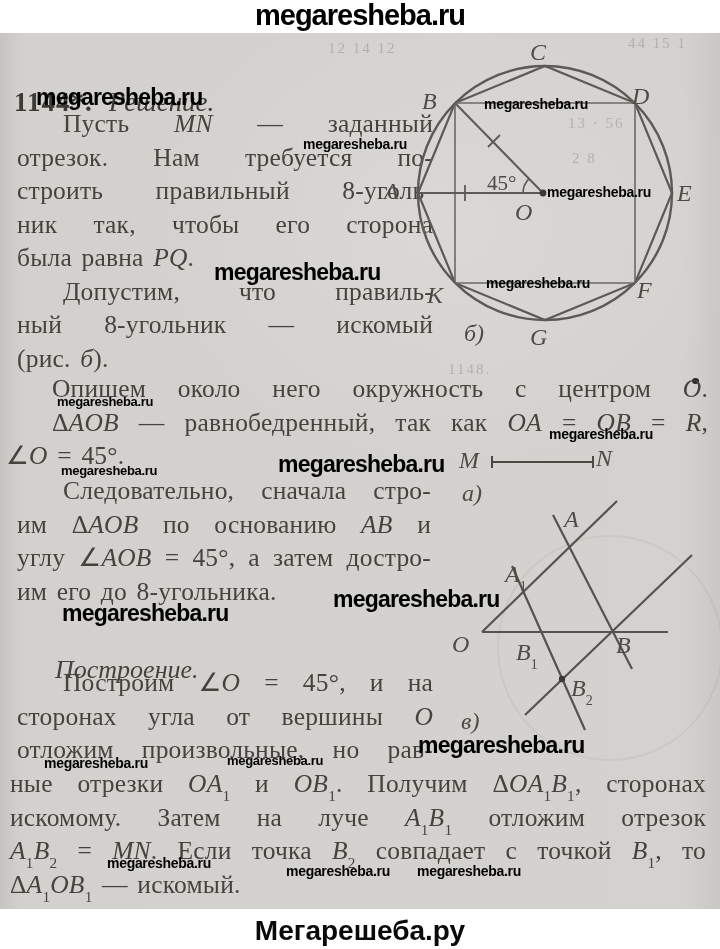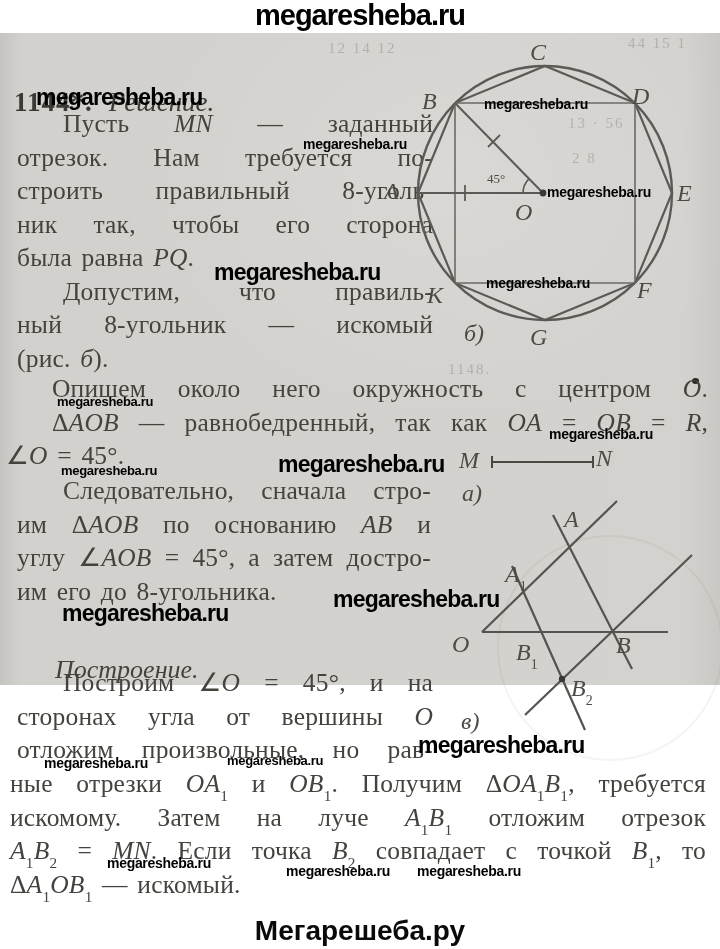--- a/index.html
+++ b/index.html
@@ -6,39 +6,39 @@
   .page{position:relative;width:720px;height:949px;background:#ffffff;overflow:hidden;
         font-family:"Liberation Serif",serif;}
   
   .hdr{position:absolute;left:0;top:0;width:720px;height:33px;background:#fff;
        font-family:"Liberation Sans",sans-serif;font-weight:700;font-size:29px;
        letter-spacing:-1px;color:#000;text-align:center;line-height:31px;}
   .ftr{position:absolute;left:0;top:909px;width:720px;height:40px;background:#fff;
        font-family:"Liberation Sans",sans-serif;font-weight:700;font-size:28px;
        color:#0a0a0a;text-align:center;line-height:44px;}
   
-  .scan{position:absolute;left:0;top:33px;width:720px;height:652px;
+  .scan{position:absolute;left:0;top:33px;width:720px;height:876px;
         background:
           radial-gradient(ellipse 520px 420px at 62% 22%, rgba(255,255,255,.15), rgba(255,255,255,0) 60%),
           linear-gradient(90deg,#c6c4c0,#d3d1cd 3%,#d4d2ce 95%,#cac8c4),
           #d2d0cc;}
   .para{position:absolute;color:#45433e;font-size:25.5px;letter-spacing:.2px;word-spacing:3px;}
   .line{height:33.5px;line-height:33.5px;overflow:visible;}
   .j{text-align:justify;text-align-last:justify;}
   .ind{text-indent:46px;}
   .mi{font-style:italic;}
   sub{font-size:60%;line-height:0;position:relative;top:3px;}
   .title{position:absolute;left:14px;top:54px;color:#3b3a35;white-space:nowrap;}
   .title .num{font-weight:700;font-size:27px;letter-spacing:1px;}
   .title .sol{font-style:italic;font-size:27px;margin-left:16px;}
   .constr{position:absolute;left:55px;top:622px;font-style:italic;font-size:26px;color:#44423d;}
   
   .lbl{position:absolute;font-style:italic;font-size:24px;color:#4d4b46;white-space:nowrap;}
   .lbl sub{font-style:normal;font-size:58%;}
-  .ang{position:absolute;font-size:13px;font-style:normal;color:#4d4b46;}
+  .ang{position:absolute;font-size:21px;font-style:normal;color:#4d4b46;}
   
   .wmb{position:absolute;font-family:"Liberation Sans",sans-serif;font-weight:700;
        font-size:23px;letter-spacing:-.8px;color:#000;white-space:nowrap;}
   .wms{position:absolute;font-family:"Liberation Sans",sans-serif;font-weight:700;
        font-size:14px;letter-spacing:-.3px;color:#000;white-space:nowrap;}
   
   .faint{position:absolute;color:rgba(95,93,88,.30);font-size:15px;letter-spacing:2px;white-space:nowrap;}
   .dot-art{position:absolute;left:692px;top:345px;width:7px;height:6px;border-radius:50%;
            background:#2a2a27;}
   svg{position:absolute;overflow:visible;}
@@ -89,21 +89,21 @@
 
     <div class="constr">Построение.</div>
 
     <div class="para" style="left:17px;top:633px;width:416px;">
       <div class="line j ind"><span>Построим ∠</span><span class="mi">O</span><span> = 45°, и на</span></div>
       <div class="line j"><span>сторонах угла от вершины </span><span class="mi">O</span></div>
       <div class="line j"><span>отложим произвольные, но рав-</span></div>
     </div>
 
     <div class="para" style="left:10px;top:734px;width:696px;">
-      <div class="line j"><span>ные отрезки </span><span class="mi">OA</span><sub>1</sub><span> и </span><span class="mi">OB</span><sub>1</sub><span>. Получим Δ</span><span class="mi">OA</span><sub>1</sub><span class="mi">B</span><sub>1</sub><span>, требуется</span></div>
+      <div class="line j"><span>ные отрезки </span><span class="mi">OA</span><sub>1</sub><span> и </span><span class="mi">OB</span><sub>1</sub><span>. Получим Δ</span><span class="mi">OA</span><sub>1</sub><span class="mi">B</span><sub>1</sub><span>, сторонах</span></div>
       <div class="line j"><span>искомому. Затем на луче </span><span class="mi">A</span><sub>1</sub><span class="mi">B</span><sub>1</sub><span> отложим отрезок</span></div>
       <div class="line j"><span class="mi">A</span><sub>1</sub><span class="mi">B</span><sub>2</sub><span> = </span><span class="mi">MN</span><span>. Если точка </span><span class="mi">B</span><sub>2</sub><span> совпадает с точкой </span><span class="mi">B</span><sub>1</sub><span>, то</span></div>
       <div class="line"><span>Δ</span><span class="mi">A</span><sub>1</sub><span class="mi">OB</span><sub>1</sub><span> — искомый.</span></div>
     </div>
 
     <svg style="left:380px;top:0;" width="340" height="335" viewBox="0 0 340 335">
       <circle cx="165" cy="160" r="127" fill="none" stroke="#5c5a56" stroke-width="2.4"></circle>
       <polygon points="38,160 75,70 165,33 255,70 292,160 255,250 165,287 75,250" fill="none" stroke="#5c5a56" stroke-width="2.2"></polygon>
       <polygon points="75,70 255,70 255,250 75,250" fill="none" stroke="#6b6965" stroke-width="1.6"></polygon>
       <line x1="38" y1="160" x2="163" y2="160" stroke="#5c5a56" stroke-width="2"></line>

